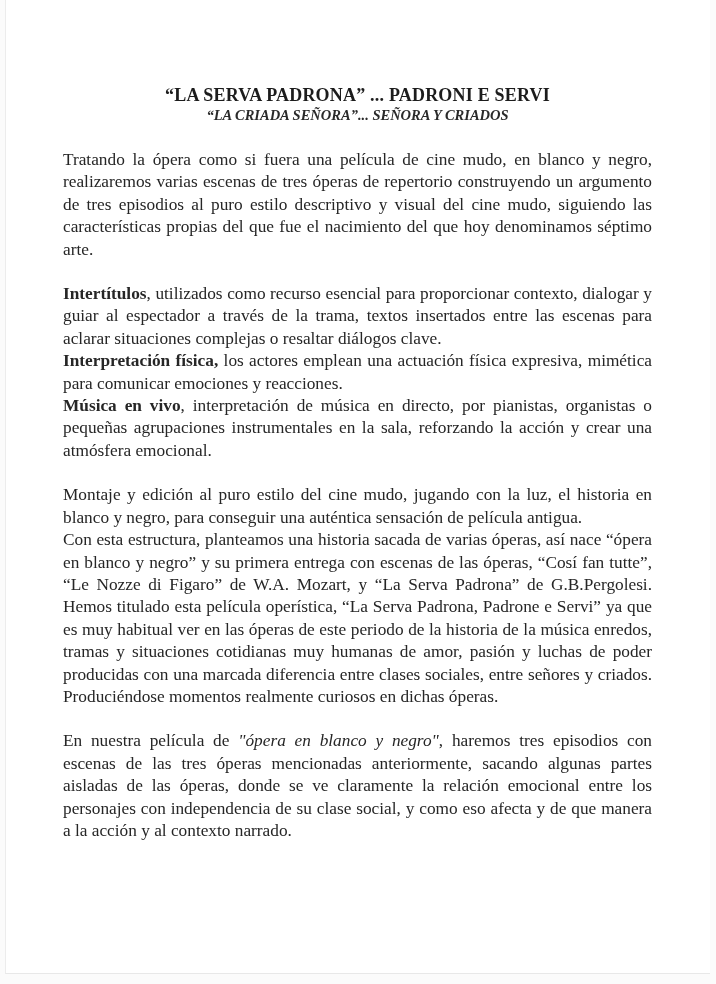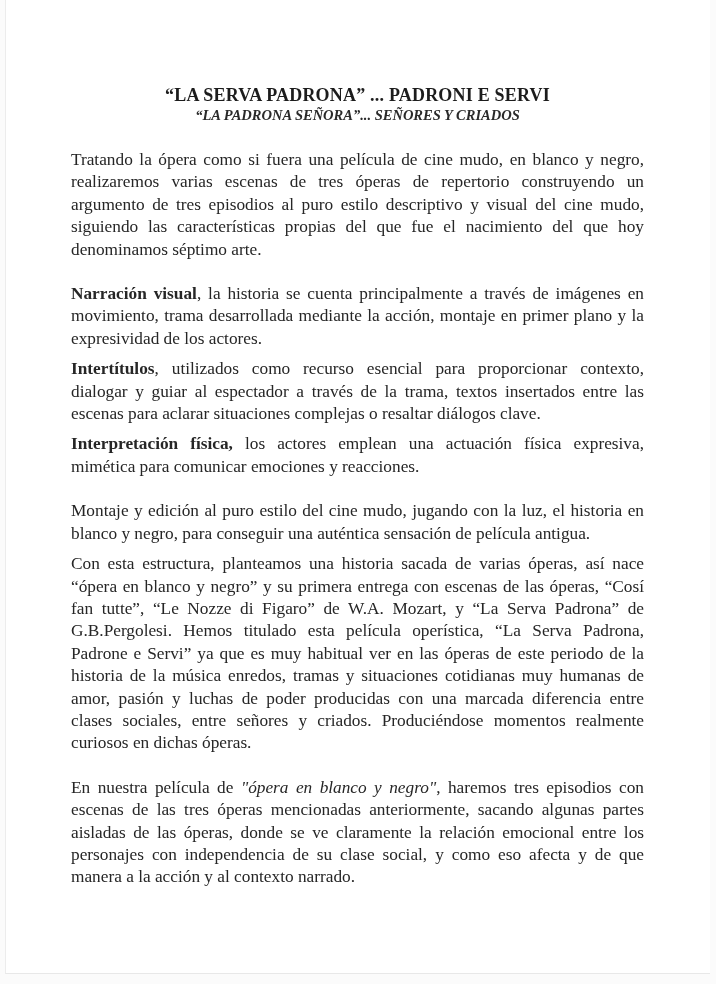--- a/index.html
+++ b/index.html
@@ -42,45 +42,45 @@
     text-align: center;
     font-size: 14.5px;
     font-style: italic;
     line-height: 18px;
     color: #2a2a2a;
   }
   .doc-body .section + .section {
     margin-top: 22px;
   }
   .para {
-    margin: 8px;
+    margin: 0;
     font-size: 17.3px;
     line-height: 22.4px;
     text-align: justify;
     text-justify: inter-word;
     color: #262626;
   }
   .bold   { font-weight: bold; }
   .italic { font-style: italic; }
 </style>
 </head>
 <body>
 
 <div class="page">
   <div class="content">
     <h1 class="doc-title">“LA SERVA PADRONA” ... PADRONI E SERVI</h1>
-    <h2 class="doc-subtitle">“LA PADRONA SEÑORA”... SEÑORES Y CRIADOS</h2>
+    <h2 class="doc-subtitle">“LA CRIADA SEÑORA”... SEÑORA Y CRIADOS</h2>
     <div class="doc-body">
         <div class="section">
           <p class="para"><span>Tratando la ópera como si fuera una película de cine mudo, en blanco y negro, realizaremos varias escenas de tres óperas de repertorio construyendo un argumento de tres episodios al puro estilo descriptivo y visual del cine mudo, siguiendo las características propias del que fue el nacimiento del que hoy denominamos séptimo arte.</span></p>
         </div>
         <div class="section">
-          <p class="para"><span class="bold">Narración visual</span><span>, la historia se cuenta principalmente a través de imágenes en movimiento, trama desarrollada mediante la acción, montaje en primer plano y la expresividad de los actores.</span></p>
           <p class="para"><span class="bold">Intertítulos</span><span>, utilizados como recurso esencial para proporcionar contexto, dialogar y guiar al espectador a través de la trama, textos insertados entre las escenas para aclarar situaciones complejas o resaltar diálogos clave.</span></p>
           <p class="para"><span class="bold">Interpretación física,</span><span> los actores emplean una actuación física expresiva, mimética para comunicar emociones y reacciones.</span></p>
+          <p class="para"><span class="bold">Música en vivo</span><span>, interpretación de música en directo, por pianistas, organistas o pequeñas agrupaciones instrumentales en la sala, reforzando la acción y crear una atmósfera emocional.</span></p>
         </div>
         <div class="section">
           <p class="para"><span>Montaje y edición al puro estilo del cine mudo, jugando con la luz, el historia en blanco y negro, para conseguir una auténtica sensación de película antigua.</span></p>
           <p class="para"><span>Con esta estructura, planteamos una historia sacada de varias óperas, así nace “ópera en blanco y negro” y su primera entrega con escenas de las óperas, “Cosí fan tutte”, “Le Nozze di Figaro” de W.A. Mozart, y “La Serva Padrona” de G.B.Pergolesi. Hemos titulado esta película operística, “La Serva Padrona, Padrone e Servi” ya que es muy habitual ver en las óperas de este periodo de la historia de la música enredos, tramas y situaciones cotidianas muy humanas de amor, pasión y luchas de poder producidas con una marcada diferencia entre clases sociales, entre señores y criados. Produciéndose momentos realmente curiosos en dichas óperas.</span></p>
         </div>
         <div class="section">
           <p class="para"><span>En nuestra película de </span><span class="italic">"ópera en blanco y negro"</span><span>, haremos tres episodios con escenas de las tres óperas mencionadas anteriormente, sacando algunas partes aisladas de las óperas, donde se ve claramente la relación emocional entre los personajes con independencia de su clase social, y como eso afecta y de que manera a la acción y al contexto narrado.</span></p>
         </div>
       </div>
   </div>

